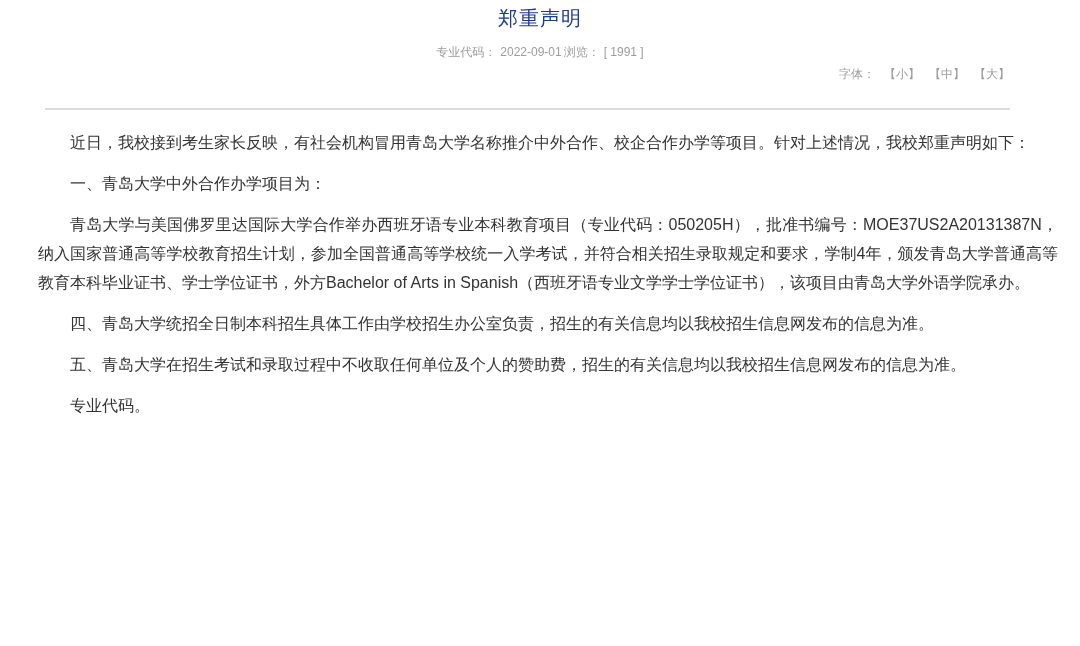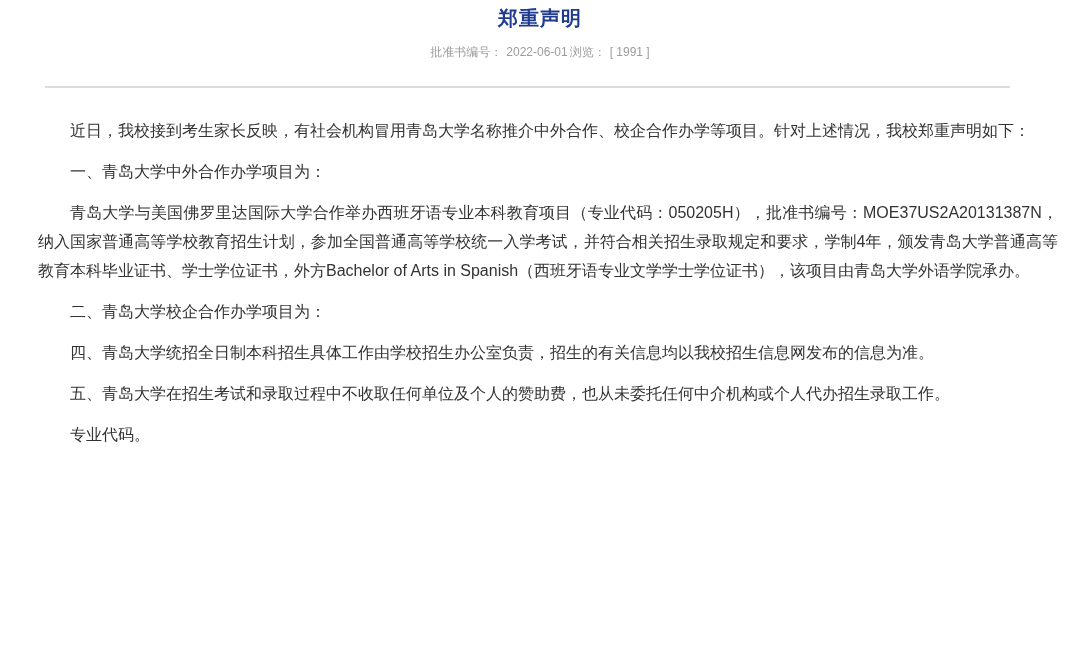--- a/index.html
+++ b/index.html
@@ -13,21 +13,21 @@
   }
   .page { width: 100%; height: 100%; }
 
   .page-header { padding-top: 5px; }
 
   .page-title {
     margin: 0;
     text-align: center;
     font-size: 20px;
     line-height: 26px;
-    font-weight: bold;
+    font-weight: normal;
     color: var(--title, #1f3b8e);
     letter-spacing: 1px;
   }
 
   .meta-line {
     margin-top: 13px;
     text-align: center;
     font-size: 12px;
     color: var(--meta, #9c9c9c);
   }
@@ -44,50 +44,52 @@
   .font-controls .font-option { margin-left: 9px; cursor: pointer; }
 
   .header-divider {
     border: none;
     border-top: 2px solid var(--divider, #dcdcdc);
     margin: 25px 70px 0 45px;
     height: 0;
   }
 
   .statement-body {
-    padding: 28px 22px 0 38px;
+    padding: 18px 22px 0 38px;
     font-size: 16px;
     line-height: 29px;
     color: var(--body, #333333);
     text-align: justify;
   }
   .statement-body p {
     margin: 0 0 12px 0;
     text-indent: 2em;
   }
 </style>
 </head>
 <body>
 
 <div class="page">
 
   <div class="page-header">
     <h1 class="page-title">郑重声明</h1>
 
     <div class="meta-line">
-      <span class="meta-part">批准书编号：</span><span class="meta-part">2022-06-01</span><span class="meta-part views-group">浏览：</span><span class="meta-part">[ 1991 ]</span>
+      <span class="meta-part">专业代码：</span><span class="meta-part">2022-09-01</span><span class="meta-part views-group">浏览：</span><span class="meta-part">[ 1991 ]</span>
     </div>
 
+    <div class="font-controls">
+      <span>字体：</span><span class="font-option">【小】</span><span class="font-option">【中】</span><span class="font-option">【大】</span>
+    </div>
   </div>
 
   <hr class="header-divider">
 
   <article class="statement-body">
     <p>近日，我校接到考生家长反映，有社会机构冒用青岛大学名称推介中外合作、校企合作办学等项目。针对上述情况，我校郑重声明如下：</p>
     <p>一、青岛大学中外合作办学项目为：</p>
     <p>青岛大学与美国佛罗里达国际大学合作举办西班牙语专业本科教育项目（专业代码：050205H），批准书编号：MOE37US2A20131387N，纳入国家普通高等学校教育招生计划，参加全国普通高等学校统一入学考试，并符合相关招生录取规定和要求，学制4年，颁发青岛大学普通高等教育本科毕业证书、学士学位证书，外方Bachelor of Arts in Spanish（西班牙语专业文学学士学位证书），该项目由青岛大学外语学院承办。</p>
-    <p>二、青岛大学校企合作办学项目为：</p>
     <p>四、青岛大学统招全日制本科招生具体工作由学校招生办公室负责，招生的有关信息均以我校招生信息网发布的信息为准。</p>
-    <p>五、青岛大学在招生考试和录取过程中不收取任何单位及个人的赞助费，也从未委托任何中介机构或个人代办招生录取工作。</p>
+    <p>五、青岛大学在招生考试和录取过程中不收取任何单位及个人的赞助费，招生的有关信息均以我校招生信息网发布的信息为准。</p>
     <p>专业代码。</p>
   </article>
 
 </div>
 
 </body></html>

